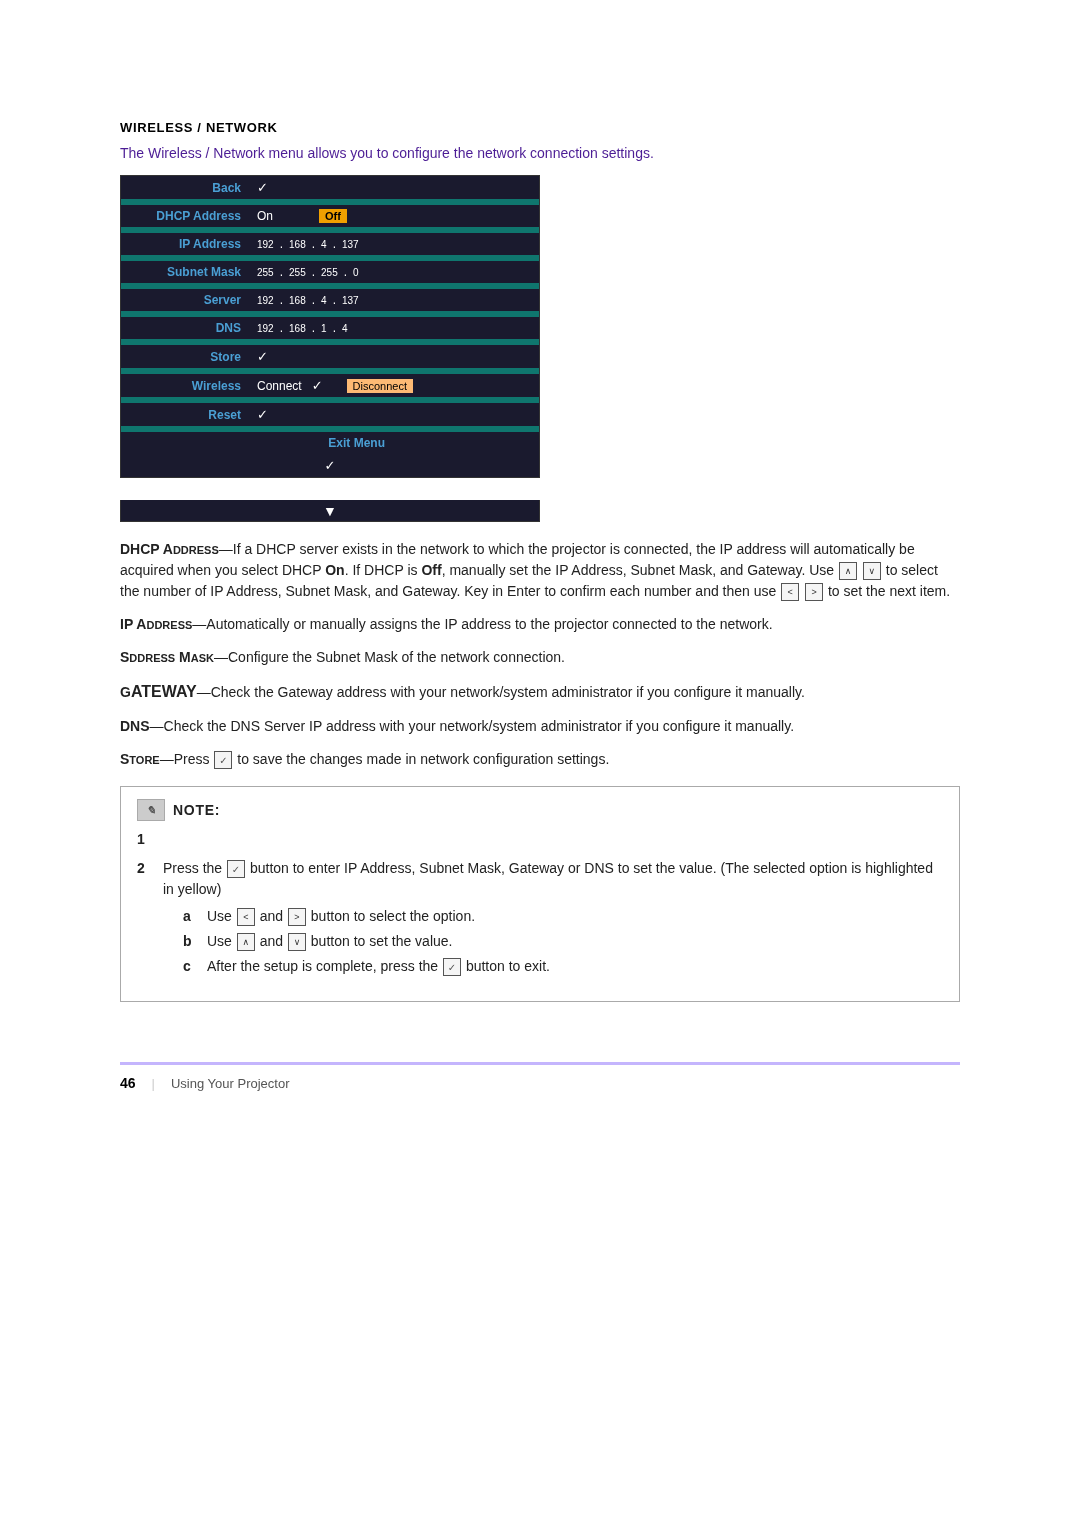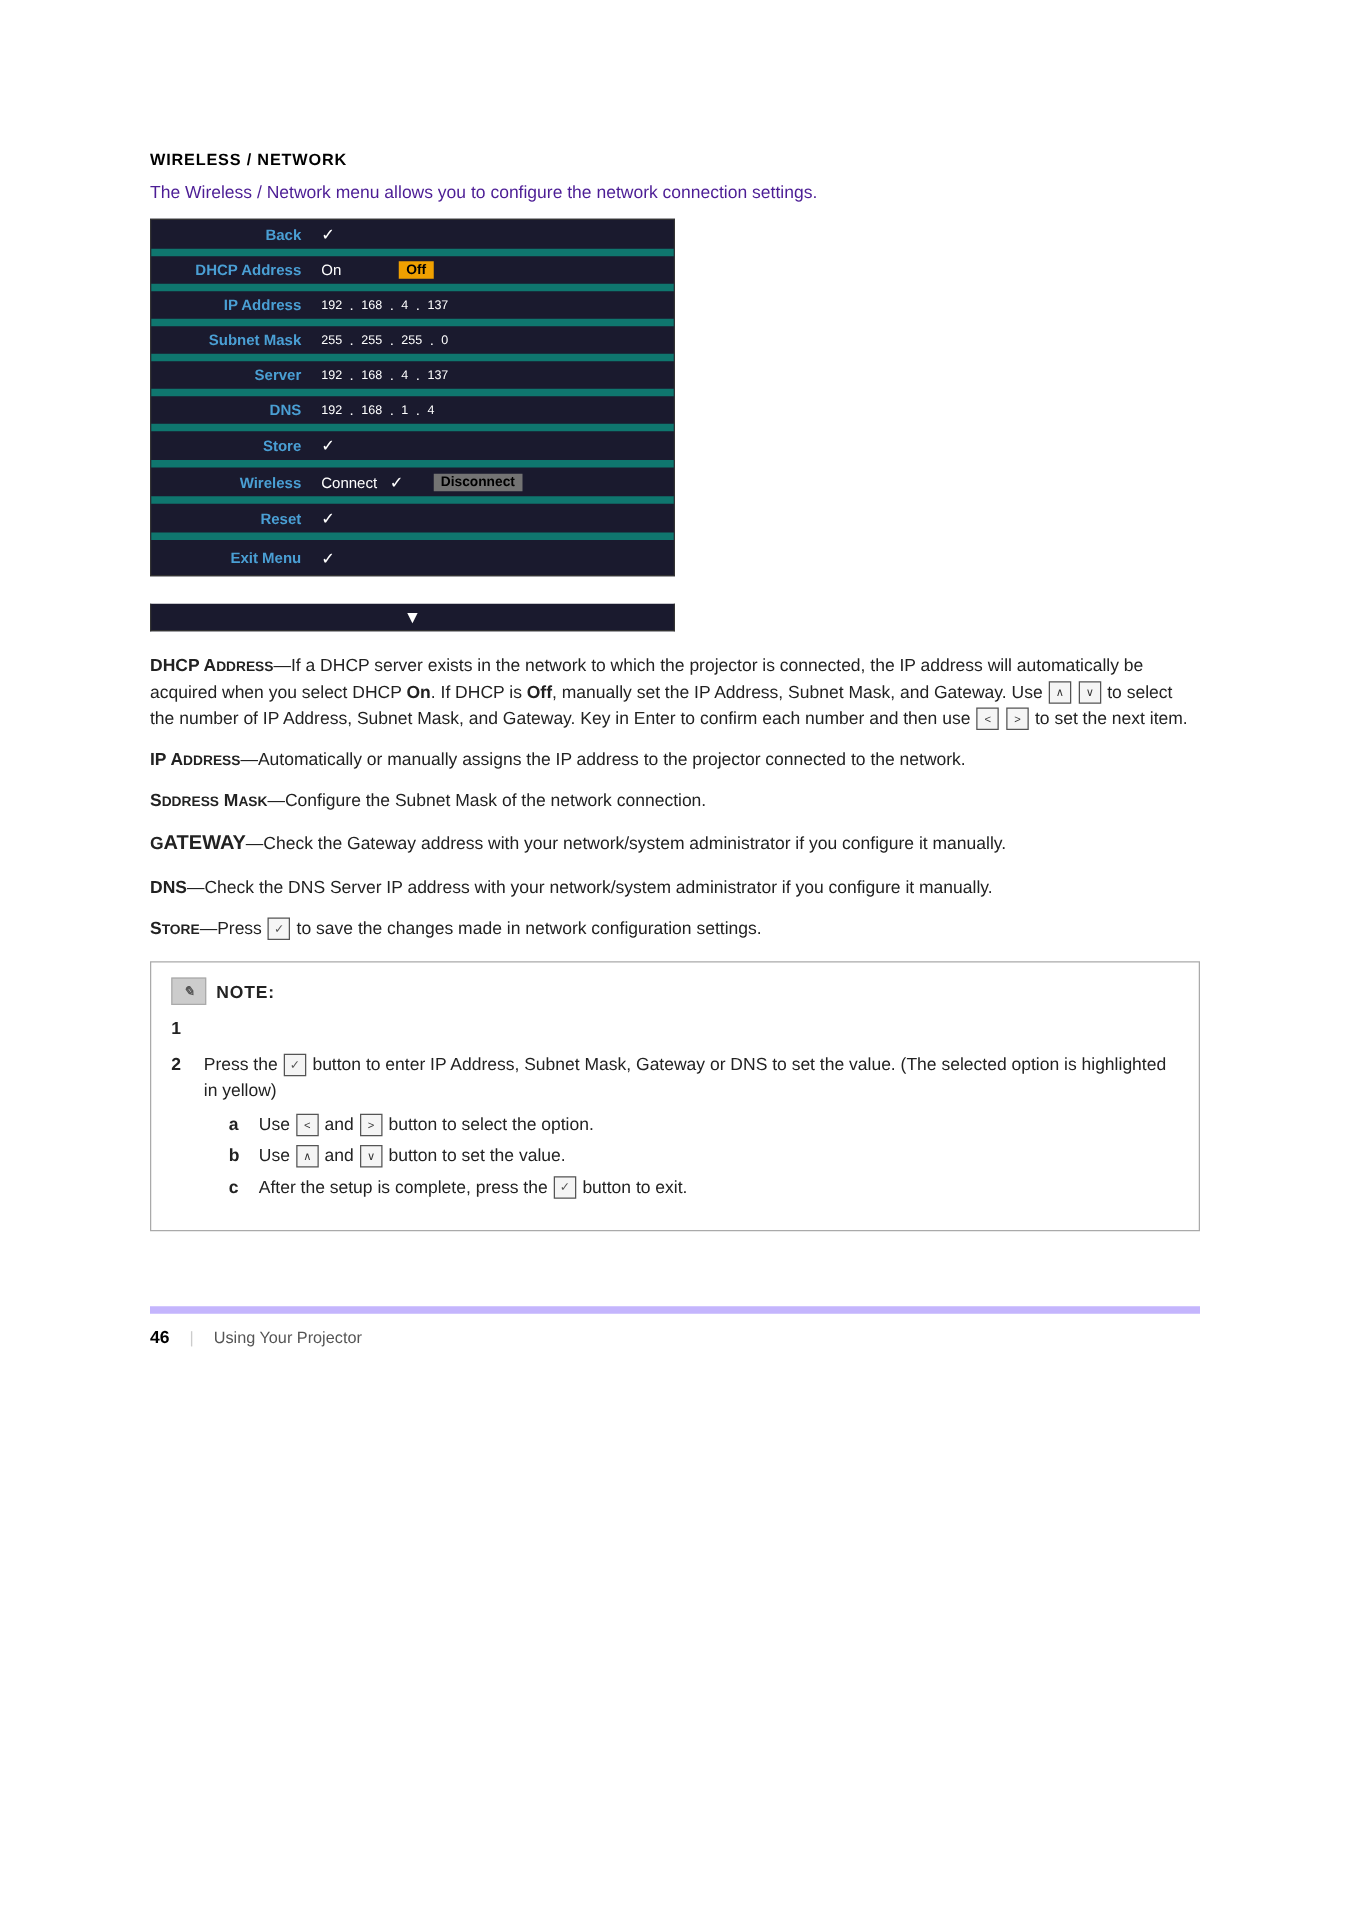--- a/index.html
+++ b/index.html
@@ -39,20 +39,21 @@
 
     .menu-row {
       display: flex;
       align-items: center;
       border-bottom: 6px solid #0f766e;
       min-height: 28px;
     }
 
     .menu-row:last-child {
       border-bottom: none;
+      flex-direction: column;
     }
 
     .menu-label {
       color: #4a9fd4;
       font-size: 12px;
       font-weight: bold;
       width: 130px;
       text-align: right;
       padding-right: 10px;
       padding-left: 8px;
@@ -84,24 +85,24 @@
       color: #f0a000;
       background: #f0a000;
       color: #000;
       padding: 1px 6px;
       font-size: 11px;
       font-weight: bold;
     }
 
     .menu-value .disconnect-text {
       color: #000;
-      background: #737373;
+      background: #fdba74;
       padding: 1px 6px;
       font-size: 11px;
-      font-weight: bold;
+      font-weight: normal;
     }
 
     .menu-value .connect-text {
       color: #ffffff;
       font-size: 12px;
       margin-right: 6px;
     }
 
     .ip-segment {
       color: #fff;
@@ -247,21 +248,21 @@
     }
 
     
     .page-footer {
       margin-top: 60px;
       display: flex;
       align-items: center;
       gap: 16px;
       font-size: 13px;
       color: #555;
-      border-top: 6px solid #c4b5fd;
+      border-top: 3px solid #c4b5fd;
       padding-top: 10px;
     }
 
     .page-footer .page-num {
       font-weight: bold;
       font-size: 14px;
       color: #000;
     }
 
     .page-footer .divider {

